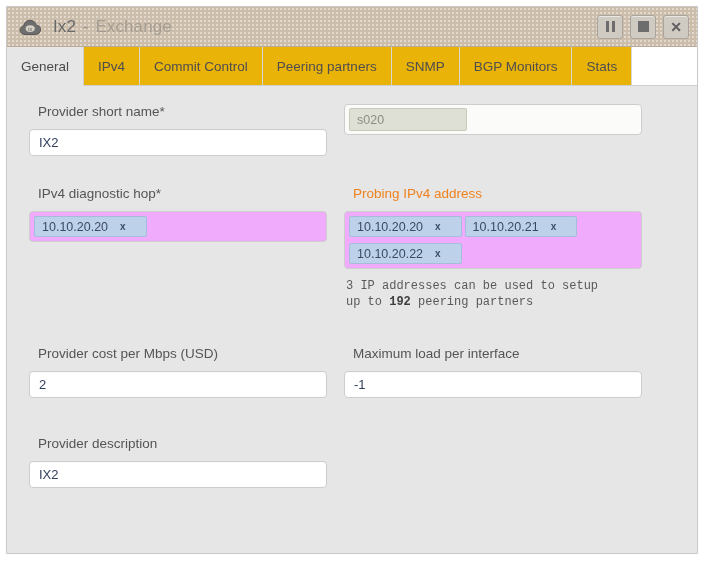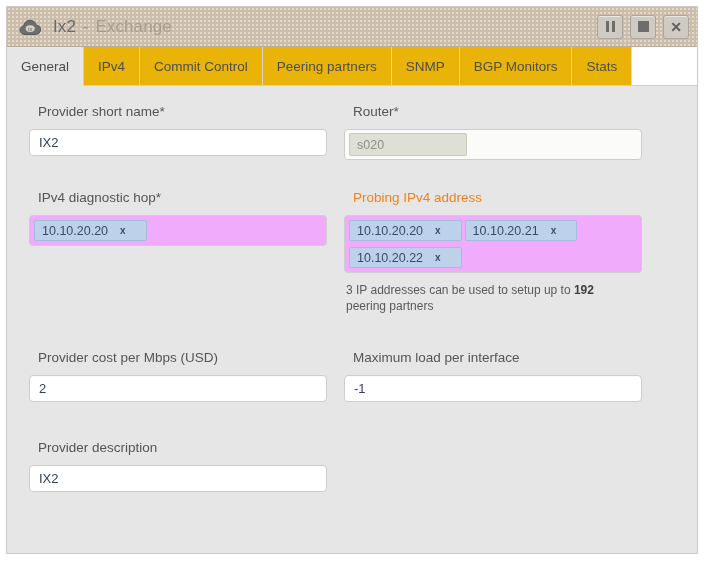--- a/index.html
+++ b/index.html
@@ -251,20 +251,21 @@
     margin-bottom: 0;
   }
 
   .hint {
     font-size: 12px;
     color: #5a5a5a;
     line-height: 16px;
     margin-top: 9px;
     padding-left: 2px;
     width: 255px;
+    font-family: Liberation Mono, monospace;
   }
   .hint b { font-weight: bold; color: #3f3f3f; }
 
   .spacer-a { height: 30px; }
   .spacer-b { height: 36px; }
   .spacer-c { height: 38px; }
 </style>
 </head>
 <body>
 
@@ -327,21 +328,20 @@
       <div class="col">
         <div class="field">
           <div class="label">Provider short name*</div>
           <div class="input">
             <span>IX2</span>
           </div>
         </div>
       </div>
       <div class="col">
         <div class="field">
-          <div class="label">Router*</div>
           <div class="tokenbox plain">
             <span class="token disabled">
               <span>s020</span>
             </span>
           </div>
         </div>
       </div>
     </div>
 
     <div class="spacer-a"></div>

